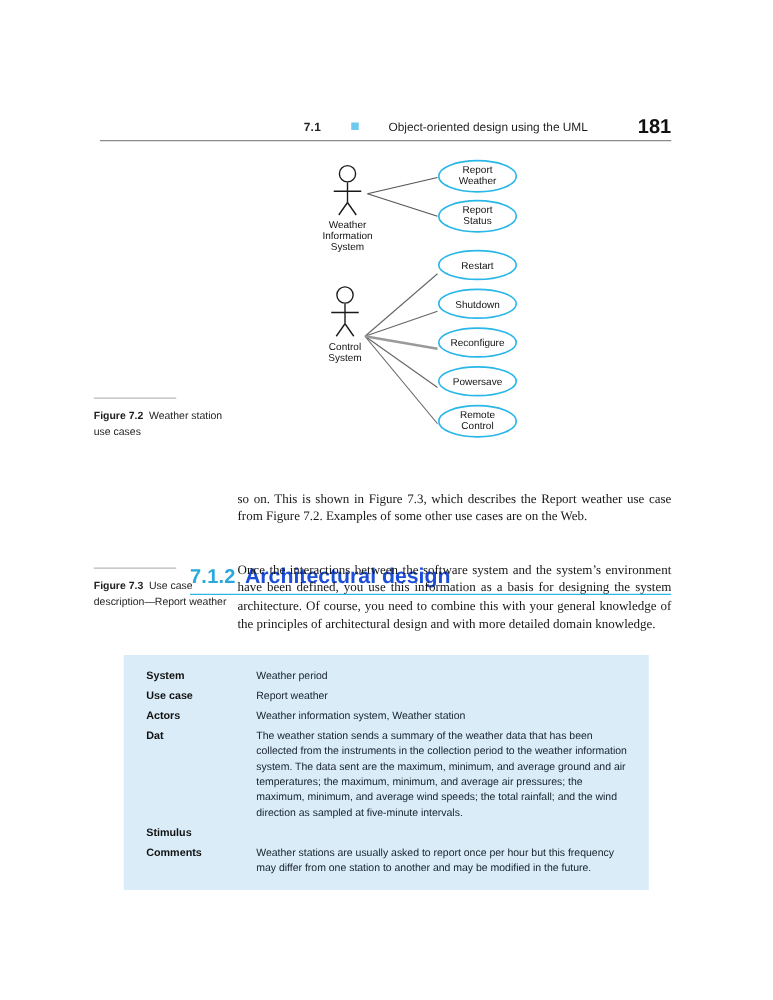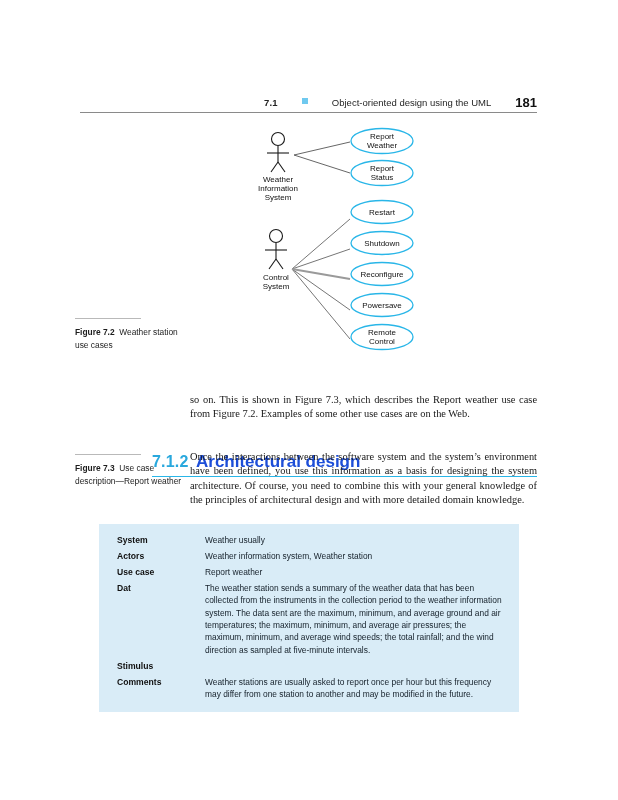--- a/index.html
+++ b/index.html
@@ -43,22 +43,22 @@
     background: #6fc9ef;
     position: relative;
     top: -1px;
   }
   .running-head .rh-title {
     font-size: 9.5px;
     color: #1f1f1f;
   }
   .running-head .rh-page {
     font-weight: 700;
-    font-size: 13px;
-    margin-left: 0;
+    font-size: 16px;
+    margin-left: 16px;
     color: #111;
   }
   .rule-head {
     position: absolute;
     left: 80px;
     top: 112px;
     width: 457px;
     height: 1px;
     background: #8a8a8a;
   }
@@ -261,31 +261,31 @@
   <div class="cap-rule"></div>
   <b>Figure 7.3</b>
   <span>&nbsp;</span><span>Use case description—Report weather</span>
 </div>
 
 <div class="body-col" id="para-arch">Once the interactions between the software system and the system’s environment have been defined, you use this information as a basis for designing the system architecture. Of course, you need to combine this with your general knowledge of the principles of architectural design and with more detailed domain knowledge.</div>
 
 <div class="usecase-table">
   <div class="uc-row">
     <div class="uc-label">System</div>
-    <div class="uc-value">Weather usually</div>
+    <div class="uc-value">Weather period</div>
+  </div>
+  <div class="uc-row">
+    <div class="uc-label">Use case</div>
+    <div class="uc-value">Report weather</div>
   </div>
   <div class="uc-row">
     <div class="uc-label">Actors</div>
     <div class="uc-value">Weather information system, Weather station</div>
   </div>
   <div class="uc-row">
-    <div class="uc-label">Use case</div>
-    <div class="uc-value">Report weather</div>
-  </div>
-  <div class="uc-row">
     <div class="uc-label">Dat</div>
     <div class="uc-value">The weather station sends a summary of the weather data that has been collected from the instruments in the collection period to the weather information system. The data sent are the maximum, minimum, and average ground and air temperatures; the maximum, minimum, and average air pressures; the maximum, minimum, and average wind speeds; the total rainfall; and the wind direction as sampled at five-minute intervals.</div>
   </div>
   <div class="uc-row">
     <div class="uc-label">Stimulus</div>
   </div>
   <div class="uc-row">
     <div class="uc-label">Comments</div>
     <div class="uc-value">Weather stations are usually asked to report once per hour but this frequency may differ from one station to another and may be modified in the future.</div>
   </div>

